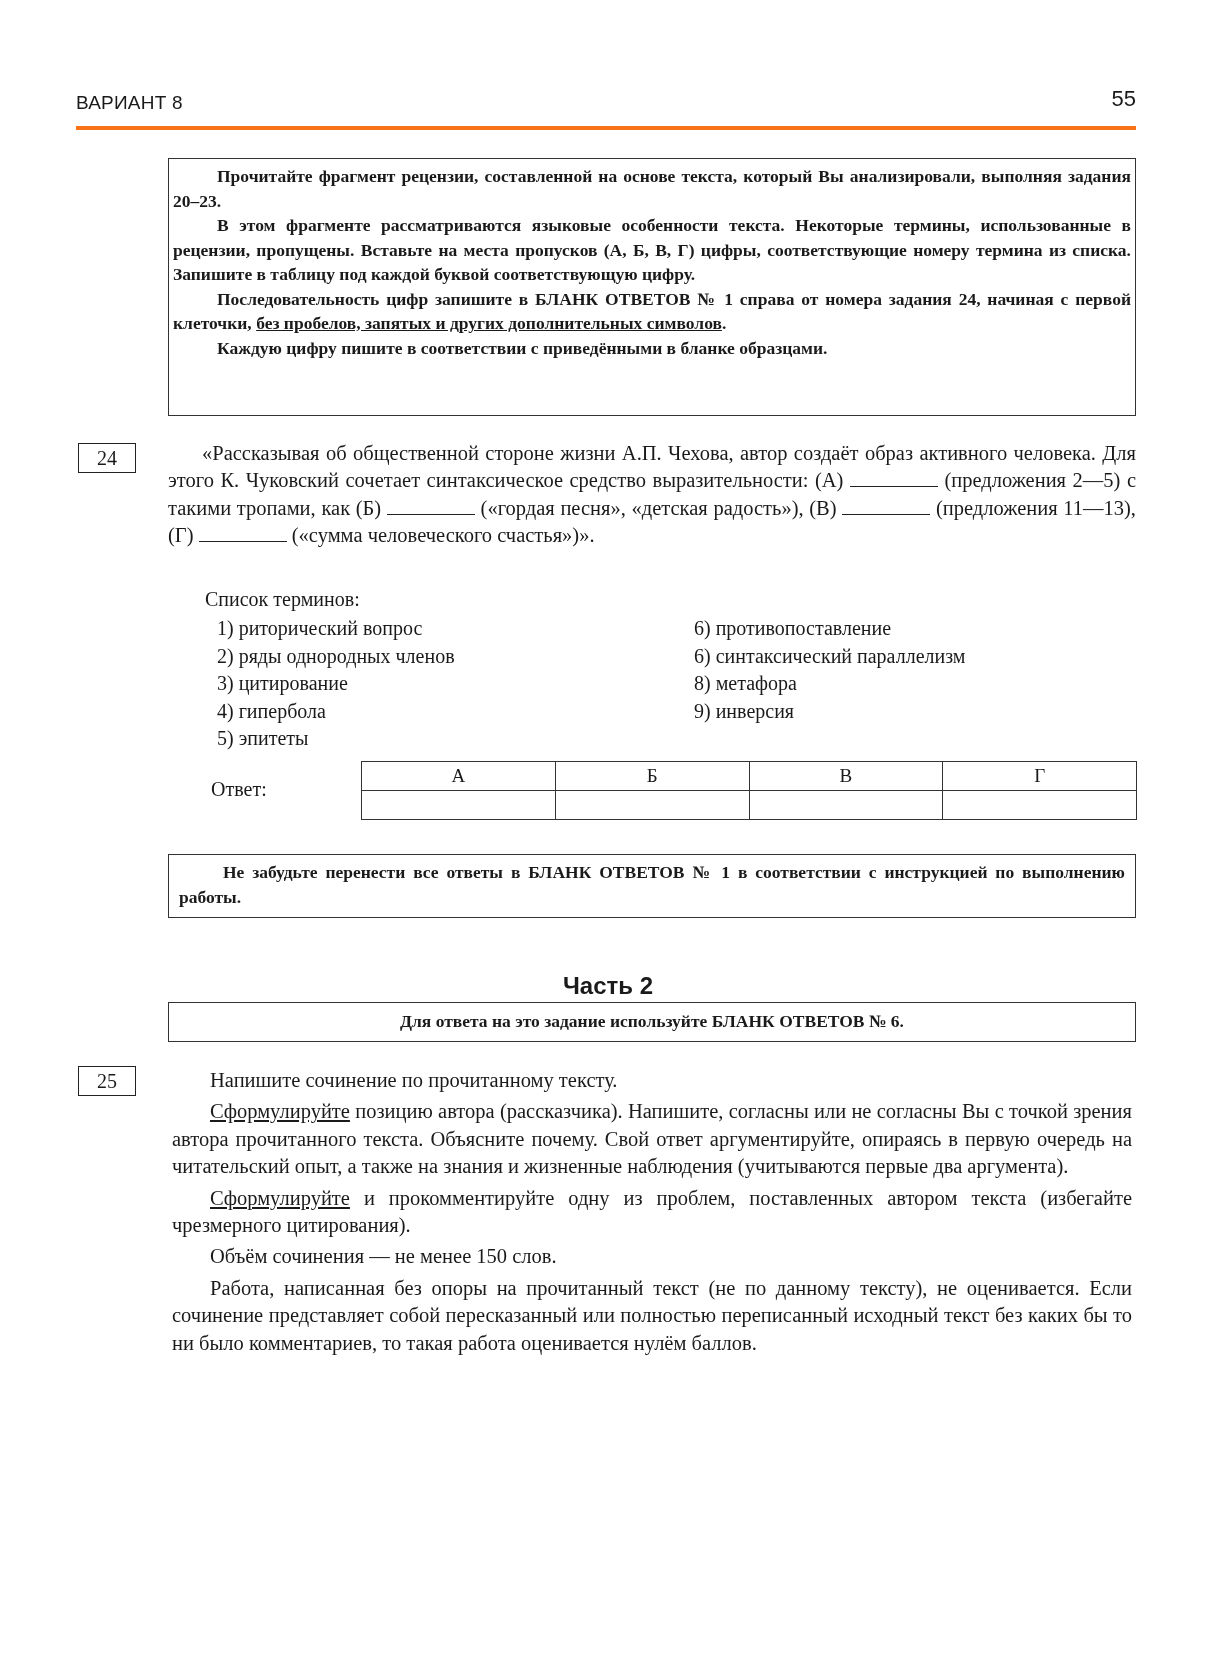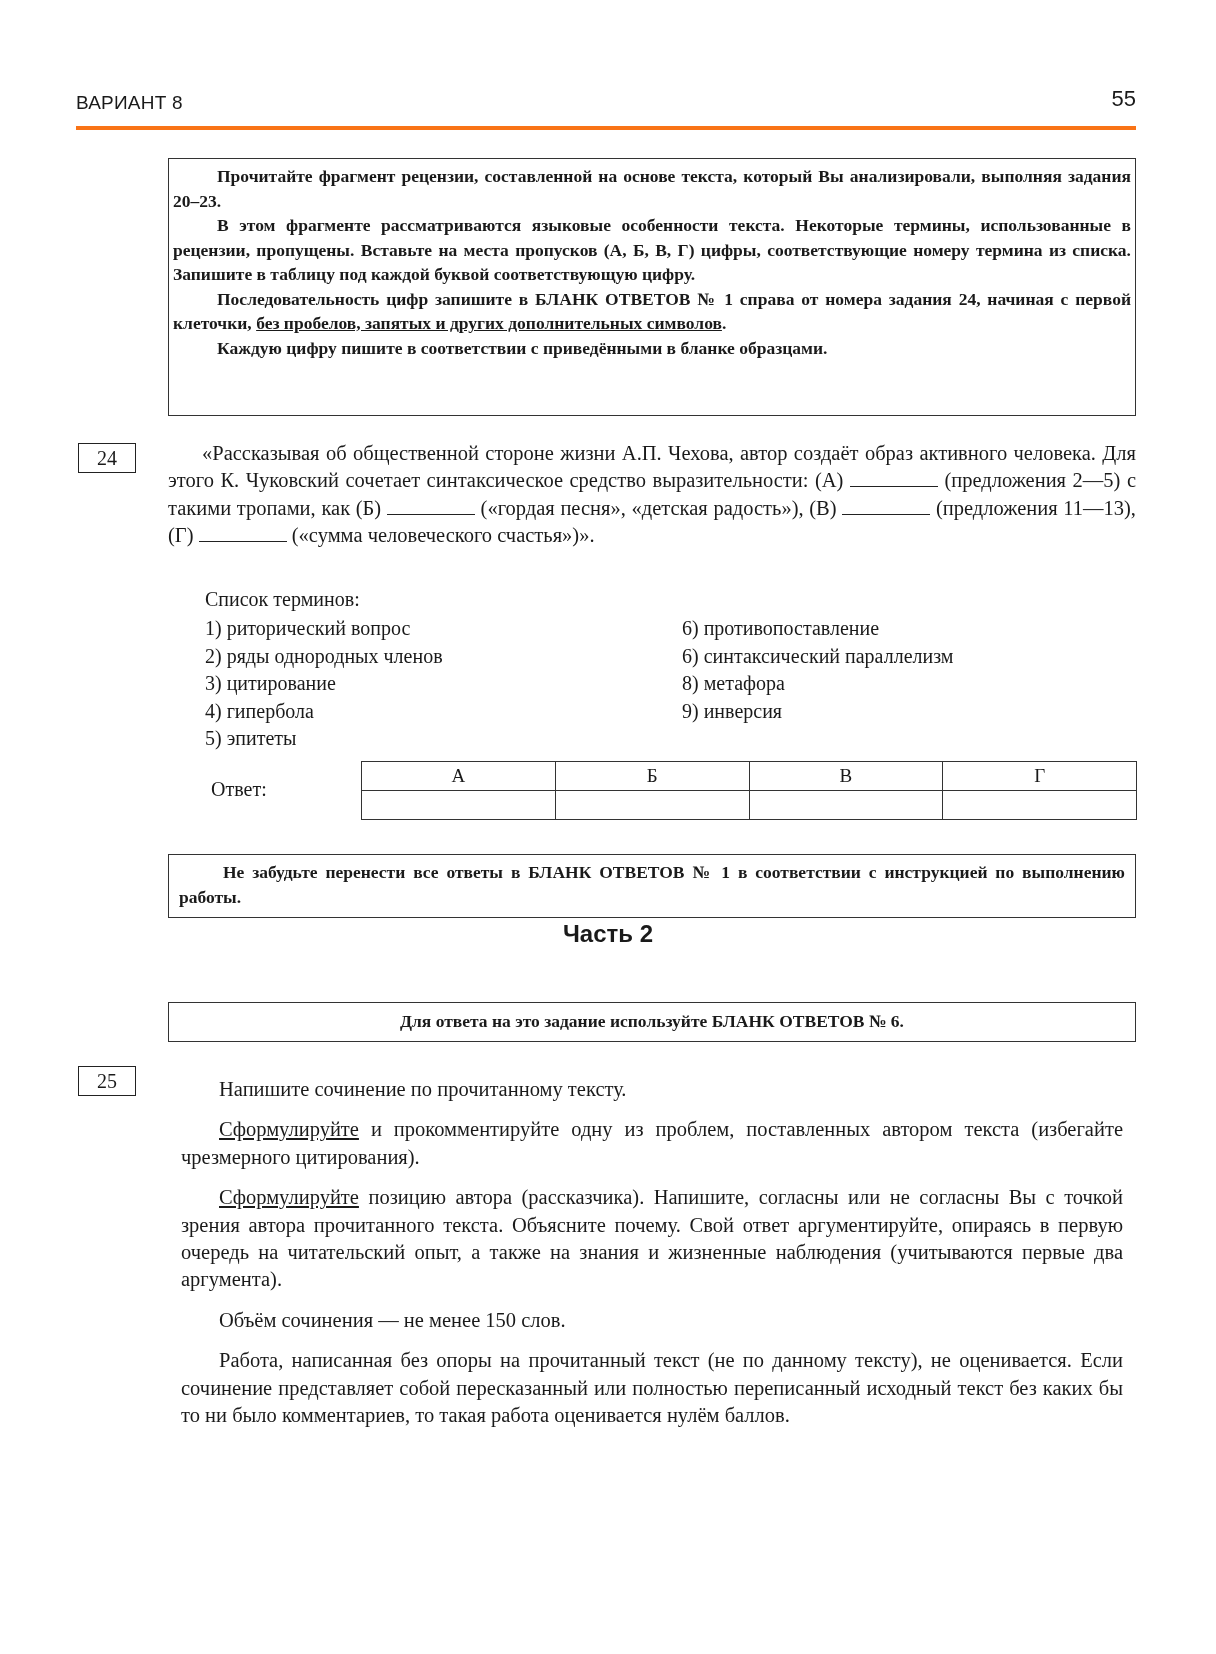--- a/index.html
+++ b/index.html
@@ -37,40 +37,40 @@
   .tn24 { left: 78px; top: 443px; }
   .tn25 { left: 78px; top: 1066px; }
   .sans-para {
     position: absolute; left: 168px; top: 440px; width: 968px;
     font-family: Liberation Serif, serif;
     font-size: 20.5px; line-height: 27.4px; text-align: justify;
   }
   .sans-para .ind { display: inline-block; width: 34px; }
   .blank { display: inline-block; width: 88px; border-bottom: 1.4px solid #222; height: 16px; vertical-align: baseline; }
   .terms-title { position: absolute; left: 205px; top: 588px; font-size: 20px; }
-  .terms-col { position: absolute; font-size: 20px; line-height: 27.5px; }
+  .terms-col { position: absolute; font-size: 20px; line-height: 27.5px; margin-left: 12px; }
   .terms-col.c1 { left: 205px; top: 615px; }
   .terms-col.c2 { left: 682px; top: 615px; }
   .answer-label { position: absolute; left: 211px; top: 778px; font-size: 20px; }
   table.answer {
     position: absolute; left: 361px; top: 761px; width: 776px;
     border-collapse: collapse; font-size: 19px;
   }
   table.answer td { border: 1.5px solid #333; height: 28px; text-align: center; padding: 0; width: 25%; }
   .remind-box { left: 168px; top: 854px; width: 968px; height: 64px; padding: 5px 10px; }
   .part-title {
-    position: absolute; left: 0; width: 1216px; top: 920px; text-align: center;
+    position: absolute; left: 0; width: 1216px; top: 972px; text-align: center;
     font-family: "Liberation Sans", "DejaVu Sans", sans-serif; font-weight: bold; font-size: 24px;
   }
   .blank2-box { left: 168px; top: 1002px; width: 968px; height: 40px; text-align: center; line-height: 36px; }
   .essay {
     position: absolute; left: 168px; top: 1063px; width: 968px;
     font-size: 20.5px; line-height: 27.4px; text-align: justify;
   }
-  .essay p { margin: 13px; text-indent: 38px; }
+  .essay p { margin: 4px; text-indent: 38px; }
 </style>
 </head>
 <body>
 
 <div class="header">
   <span class="variant">ВАРИАНТ 8</span>
   <span class="page-num">55</span>
 </div>
 
 <div class="box instr-box">
@@ -124,17 +124,17 @@
 <div class="part-title">Часть 2</div>
 
 <div class="box blank2-box">
   <span>Для ответа на это задание используйте БЛАНК ОТВЕТОВ № 6.</span>
 </div>
 
 <div class="task-num tn25">25</div>
 
 <div class="essay">
   <p>Напишите сочинение по прочитанному тексту.</p>
+  <p><span class="u">Сформулируйте</span><span> позицию автора (рассказчика). Напишите, согласны или не согласны Вы с точкой зрения автора прочитанного текста. Объясните почему. Свой ответ аргументируйте, опираясь в первую очередь на читательский опыт, а также на знания и жизненные наблюдения (учитываются первые два аргумента).</span></p>
   <p><span class="u">Сформулируйте</span><span> и прокомментируйте одну из проблем, поставленных автором текста (избегайте чрезмерного цитирования).</span></p>
-  <p><span class="u">Сформулируйте</span><span> позицию автора (рассказчика). Напишите, согласны или не согласны Вы с точкой зрения автора прочитанного текста. Объясните почему. Свой ответ аргументируйте, опираясь в первую очередь на читательский опыт, а также на знания и жизненные наблюдения (учитываются первые два аргумента).</span></p>
   <p>Объём сочинения — не менее 150 слов.</p>
   <p>Работа, написанная без опоры на прочитанный текст (не по данному тексту), не оценивается. Если сочинение представляет собой пересказанный или полностью переписанный исходный текст без каких бы то ни было комментариев, то такая работа оценивается нулём баллов.</p>
 </div>
 
 </body></html>

